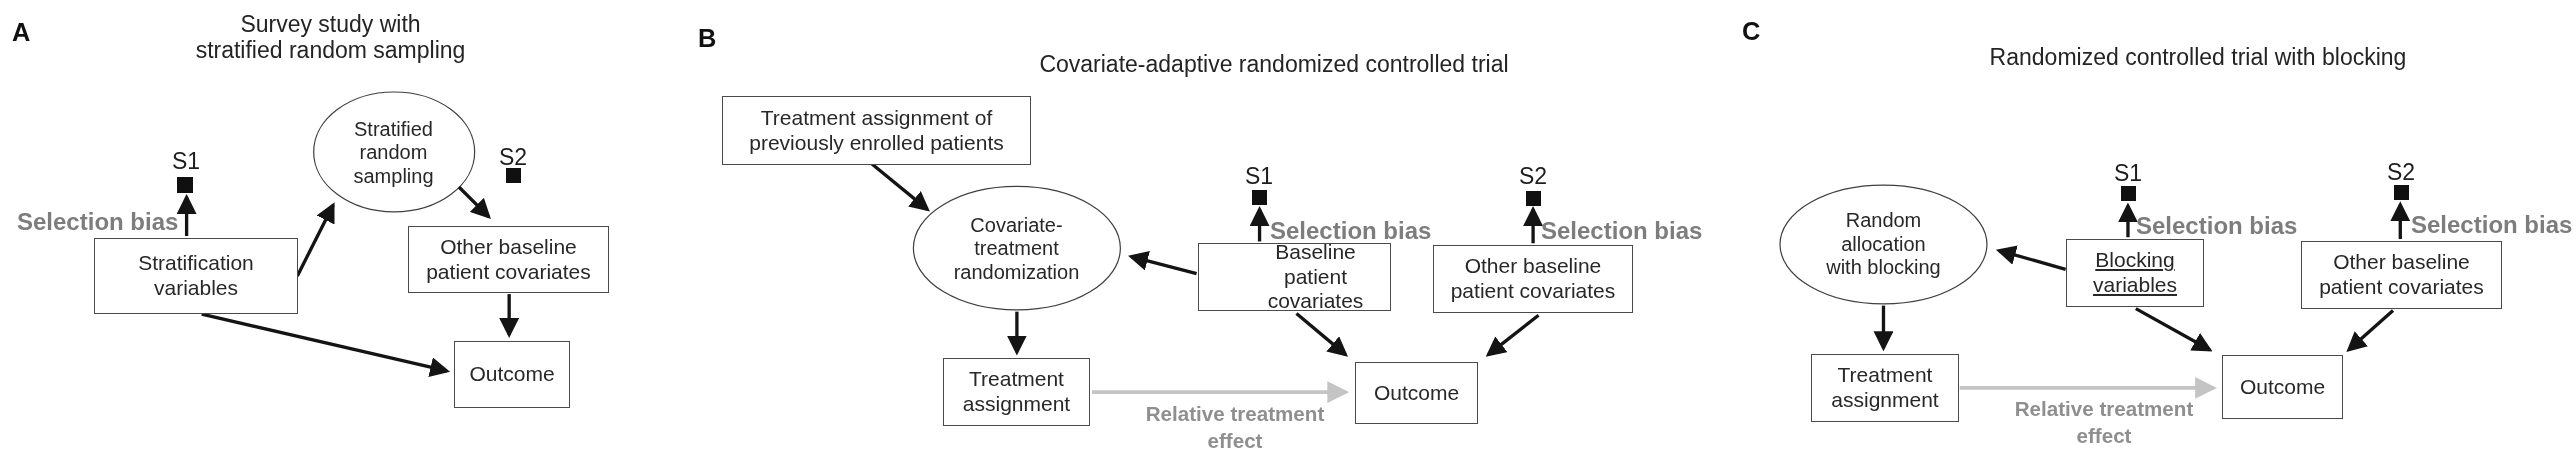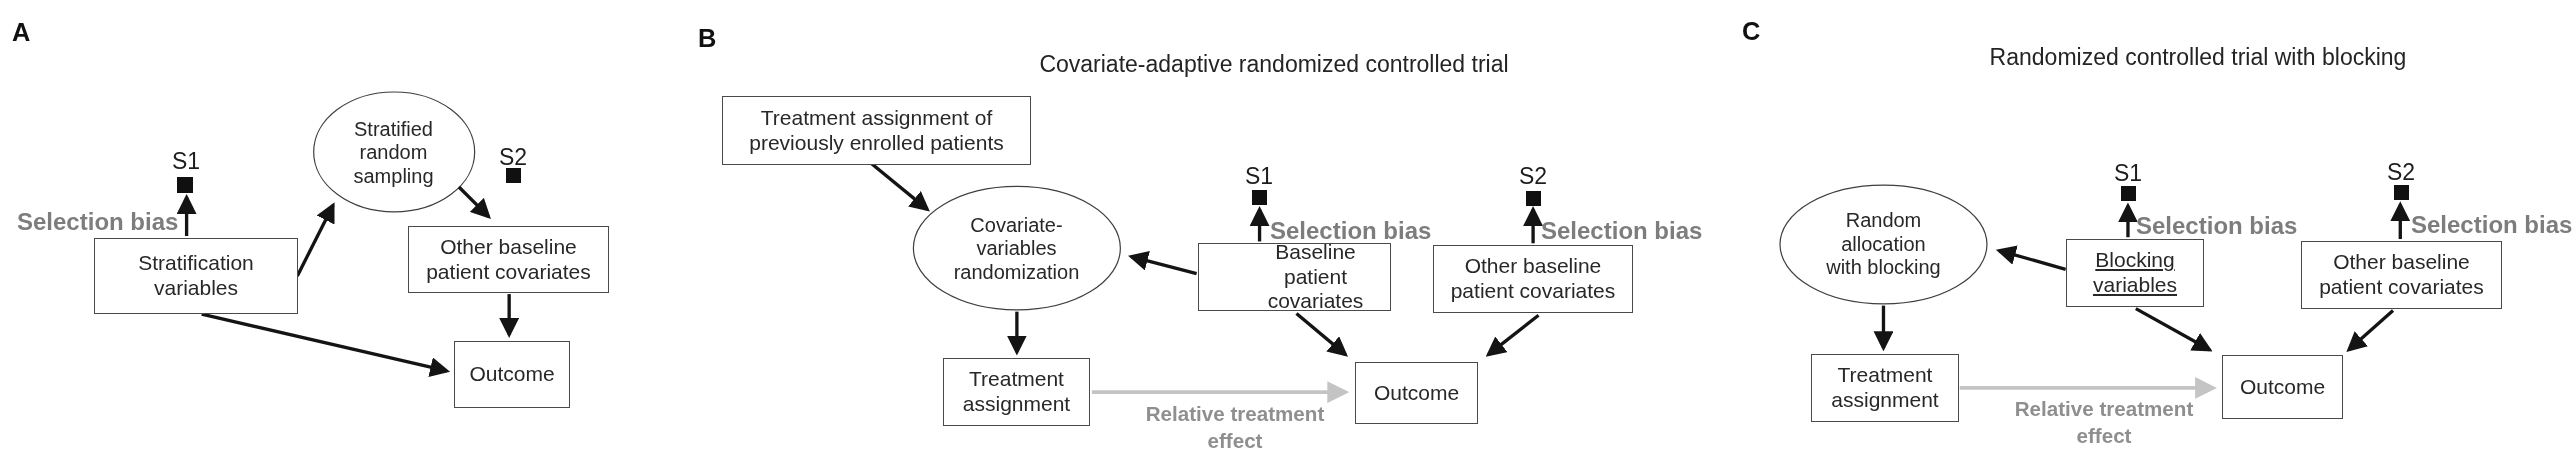--- a/index.html
+++ b/index.html
@@ -58,20 +58,22 @@
     <line x1="3412" y1="445" x2="3302" y2="414" stroke="#141414" stroke-width="5.5" marker-end="url(#mh)"></line>
     <line x1="3515" y1="392" x2="3515" y2="340" stroke="#141414" stroke-width="5.5" marker-end="url(#mh)"></line>
     <line x1="3965" y1="395" x2="3965" y2="338" stroke="#141414" stroke-width="5.5" marker-end="url(#mh)"></line>
     <line x1="3111" y1="505" x2="3111" y2="575" stroke="#141414" stroke-width="5.5" marker-end="url(#mh)"></line>
     <line x1="3237" y1="641" x2="3656" y2="641" stroke="#c4c4c4" stroke-width="6" marker-end="url(#mg)"></line>
     <line x1="3528" y1="510" x2="3650" y2="578" stroke="#141414" stroke-width="5.5" marker-end="url(#mh)"></line>
     <line x1="3953" y1="513" x2="3880" y2="578" stroke="#141414" stroke-width="5.5" marker-end="url(#mh)"></line>
   </svg>
 
   <div class="panel-label" style="left:12px;top:18px;">A</div>
+  <div class="panel-title" style="left:149px;top:12px;width:363px;">Survey study with
+stratified random sampling</div>
 
   <div class="ellipse-text" style="left:313px;top:93px;width:161px;height:120px;">Stratified
 random
 sampling</div>
 
   <div class="s-label" style="left:162px;top:148px;">S1</div>
   <div class="s-square" style="left:177px;top:177px;width:15.7px;height:15.7px;"></div>
   <div class="bias-label right" style="left:17px;top:208px;width:159px;">Selection bias</div>
 
   <div class="node-box" style="left:94px;top:238px;width:204px;height:76px;">Stratification
@@ -84,21 +86,21 @@
 patient covariates</div>
   <div class="node-box" style="left:454px;top:341px;width:116px;height:67px;">Outcome</div>
 
   <div class="panel-label" style="left:698px;top:24px;">B</div>
   <div class="panel-title" style="left:971px;top:52px;width:606px;">Covariate-adaptive randomized controlled trial</div>
 
   <div class="node-box" style="left:722px;top:96px;width:309px;height:69px;">Treatment assignment of
 previously enrolled patients</div>
 
   <div class="ellipse-text" style="left:913px;top:187px;width:207px;height:124px;">Covariate-
-variables
+treatment
 randomization</div>
 
   <div class="s-label" style="left:1235px;top:163px;">S1</div>
   <div class="s-square" style="left:1252px;top:190px;width:15px;height:15px;"></div>
   <div class="bias-label" style="left:1270px;top:217px;">Selection bias</div>
 
   <div class="node-box" style="left:1198px;top:243px;width:193px;height:68px;padding-left:42px;">Baseline patient
 covariates</div>
 
   <div class="s-label" style="left:1509px;top:163px;">S2</div>

